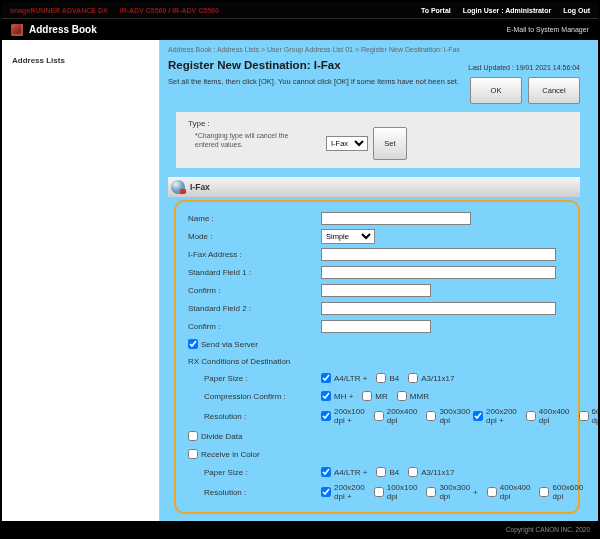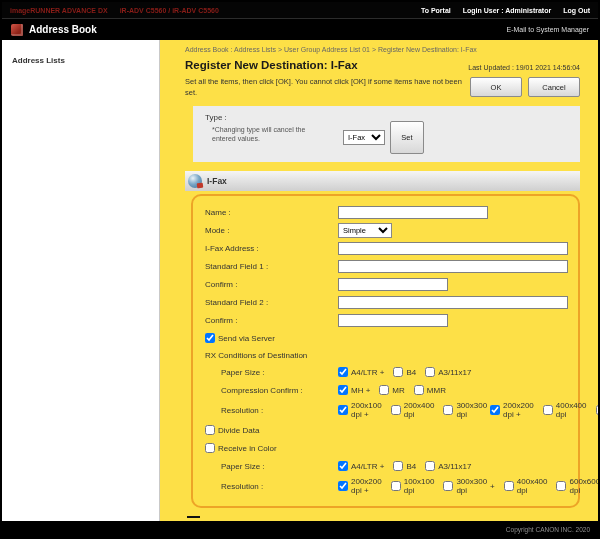--- a/index.html
+++ b/index.html
@@ -21,36 +21,36 @@
   
   .appbar { height: 22px; background: #000; border-top: 1px solid #2c2c2c;
             display: flex; align-items: center; padding: 0 9px; gap: 6px; flex: 0 0 auto; }
   .book-icon { width: 12px; height: 12px; border-radius: 2px 1px 1px 2px; flex: 0 0 auto;
                background: linear-gradient(135deg, #d4584a 0%, #8e2318 65%);
                box-shadow: inset -2px -2px 0 rgba(255,255,255,.22); }
   .app-title { color: #fff; font-size: 10px; font-weight: bold; }
   .sysmgr { margin-left: auto; color: #ddd; font-size: 7px; text-decoration: none; cursor: pointer; }
 
   
-  .bodywrap { flex: 1; display: flex; min-height: 0; background: #fde047; }
+  .bodywrap { flex: 1; display: flex; min-height: 0; background: #7dd3fc; }
   .sidebar { width: 158px; flex: 0 0 auto; border-right: 1px solid #c9c9c9;
              padding: 9px 0 0 10px; background: #fff; }
   .side-item { font-size: 8px; font-weight: bold; color: #333; text-decoration: none;
                display: inline-block; cursor: pointer; }
-  .main { flex: 1; min-width: 0; padding: 6px 18px 0 8px; margin-left: 17px; }
+  .main { flex: 1; min-width: 0; padding: 6px 18px 0 8px; }
 
   .breadcrumb { font-size: 7px; color: #666; margin-bottom: 6px; cursor: pointer; }
   .title-row { display: flex; align-items: flex-end; }
   .title-row h1 { font-size: 11.5px; color: #1a1a1a; font-weight: bold; }
   .updated { margin-left: auto; font-size: 7px; color: #333; }
 
   .instr-row { display: flex; align-items: flex-start; margin-top: 6px; }
   .instr { font-size: 7.5px; color: #333; width: 300px; line-height: 1.4; }
   .btns { margin-left: auto; display: flex; gap: 6px; }
-  .btn { min-width: 52px; height: 20px; font-size: 7.5px; font-family: inherit; color: #222;
+  .btn { min-width: 52px; height: 27px; font-size: 7.5px; font-family: inherit; color: #222;
          background: linear-gradient(#ffffff, #d8d8d8); border: 1px solid #8a8a8a;
          border-radius: 2px; cursor: pointer; }
   .btn.small { min-width: 34px; height: 33px; }
 
   
   .type-box { margin: 8px 0 0 8px; background: #ececec; padding: 7px 10px 8px 12px;
               display: flex; align-items: flex-start; }
   .type-left { width: 128px; flex: 0 0 auto; }
   .type-label { font-size: 8px; color: #333; }
   .type-note { font-size: 7px; color: #555; margin-top: 3px; padding-left: 7px;

